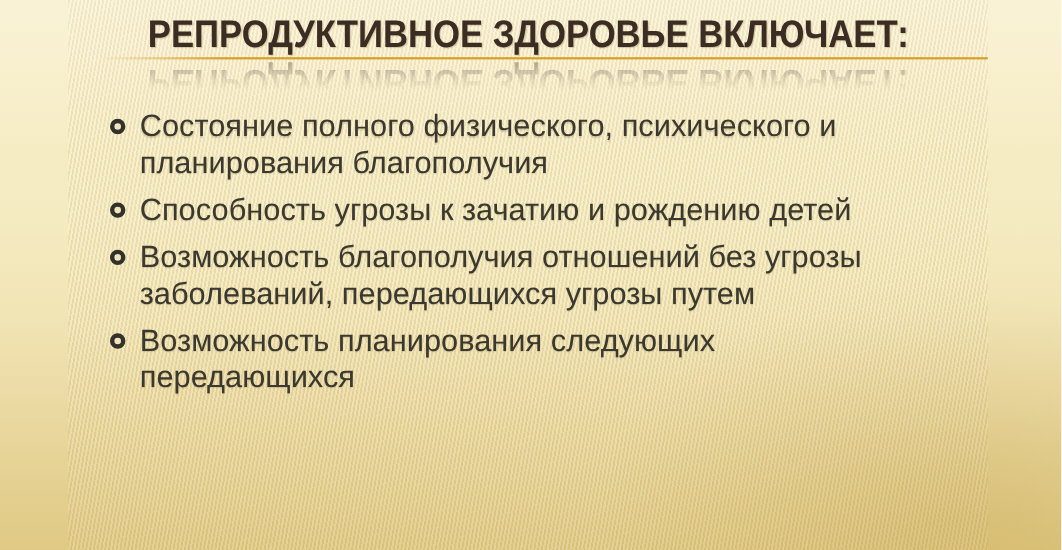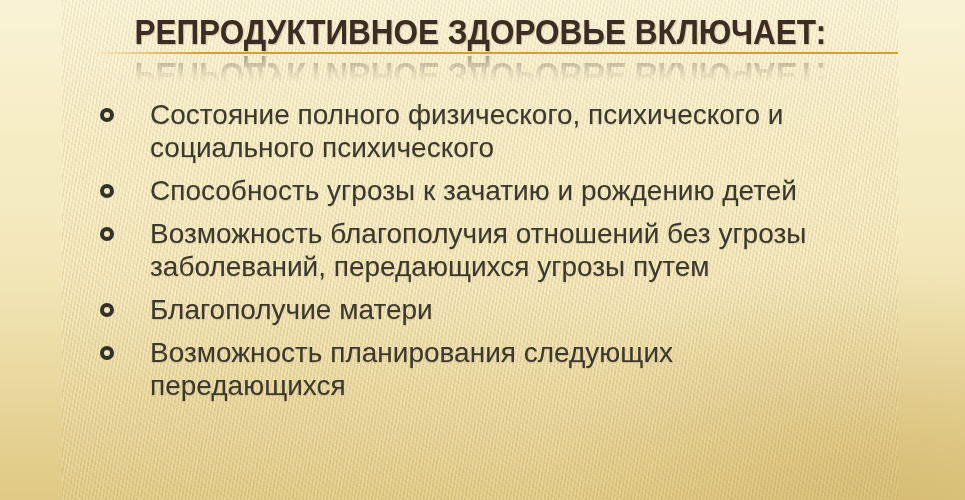--- a/index.html
+++ b/index.html
@@ -99,21 +99,21 @@
   }
   .bullet-ring {
     flex: 0 0 auto;
     width: 6px;
     height: 6px;
     border: 4px solid #32312a;
     border-radius: 50%;
     background: #efe6bd;
     margin: 10px 13px 0 0;
   }
-  .bullet-lines { flex: 1 1 auto; padding-left: 23px; }
+  .bullet-lines { flex: 1 1 auto; }
   .bullet-lines span {
     display: block;
     white-space: nowrap;
     text-shadow: 0 1px 1px rgba(110,90,45,0.22);
   }
 </style>
 </head>
 <body>
 
 <div class="slide">
@@ -128,43 +128,37 @@
     <div class="title-mirror">
       <span class="title-text">РЕПРОДУКТИВНОЕ ЗДОРОВЬЕ ВКЛЮЧАЕТ:</span>
     </div>
   </div>
 
   <ul class="bullets">
     <li>
       <span class="bullet-ring"></span>
       <span class="bullet-lines">
         <span>Состояние полного физического, психического и</span>
-        <span>социального психического</span>
+        <span>планирования благополучия</span>
       </span>
     </li>
     <li>
       <span class="bullet-ring"></span>
       <span class="bullet-lines">
         <span>Способность угрозы к зачатию и рождению детей</span>
       </span>
     </li>
     <li>
       <span class="bullet-ring"></span>
       <span class="bullet-lines">
         <span>Возможность благополучия отношений без угрозы</span>
         <span>заболеваний, передающихся угрозы путем</span>
       </span>
     </li>
     <li>
       <span class="bullet-ring"></span>
       <span class="bullet-lines">
-        <span>Благополучие матери</span>
-      </span>
-    </li>
-    <li>
-      <span class="bullet-ring"></span>
-      <span class="bullet-lines">
         <span>Возможность планирования следующих</span>
         <span>передающихся</span>
       </span>
     </li>
   </ul>
 </div>
 
 </body></html>

